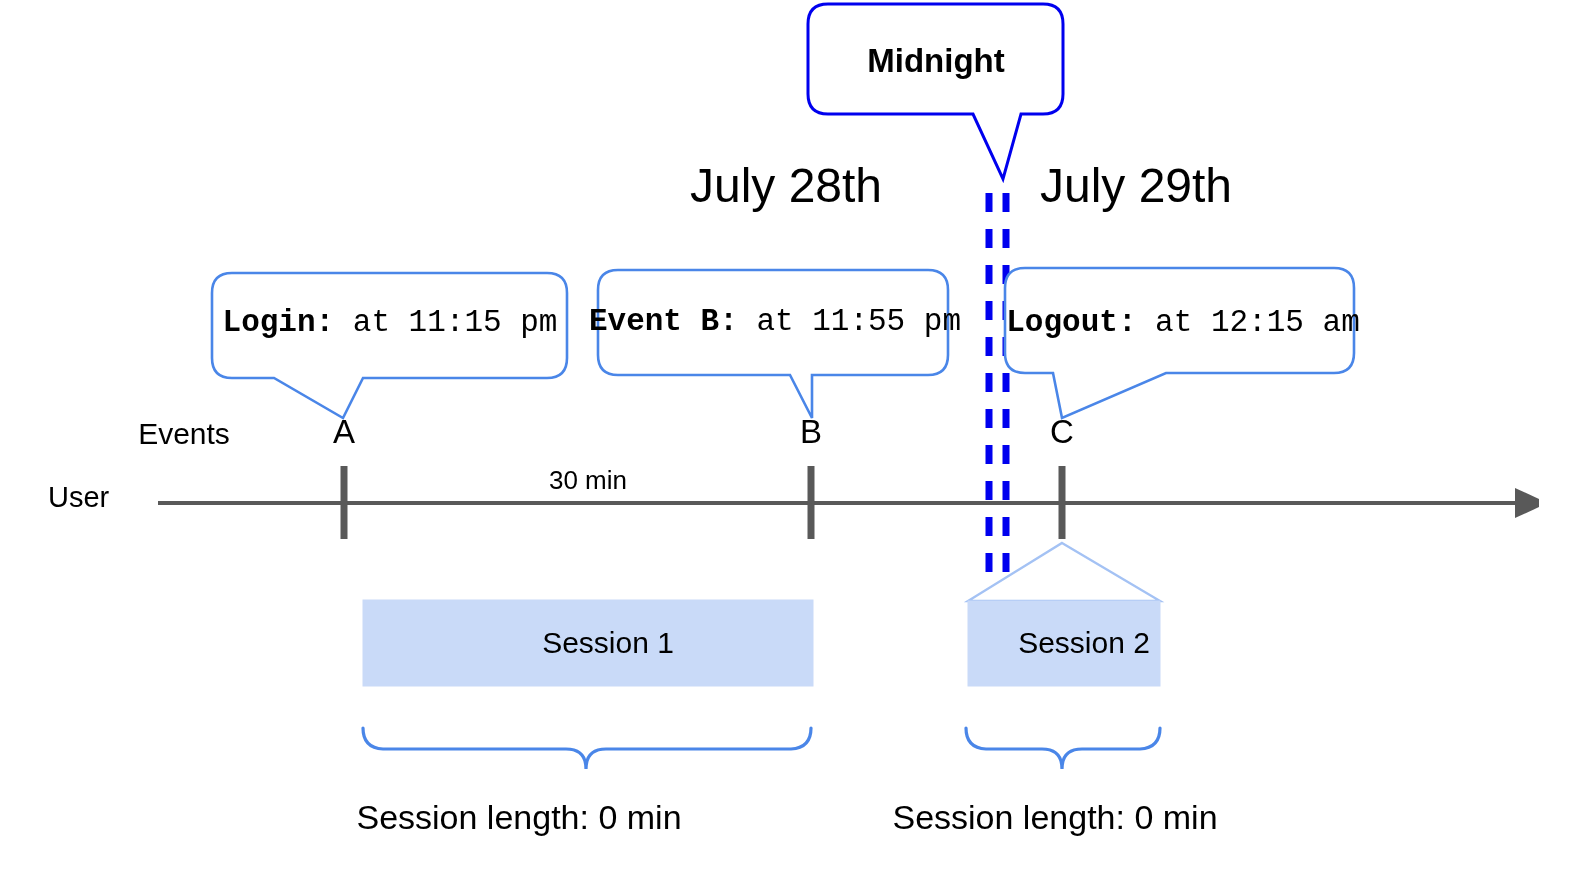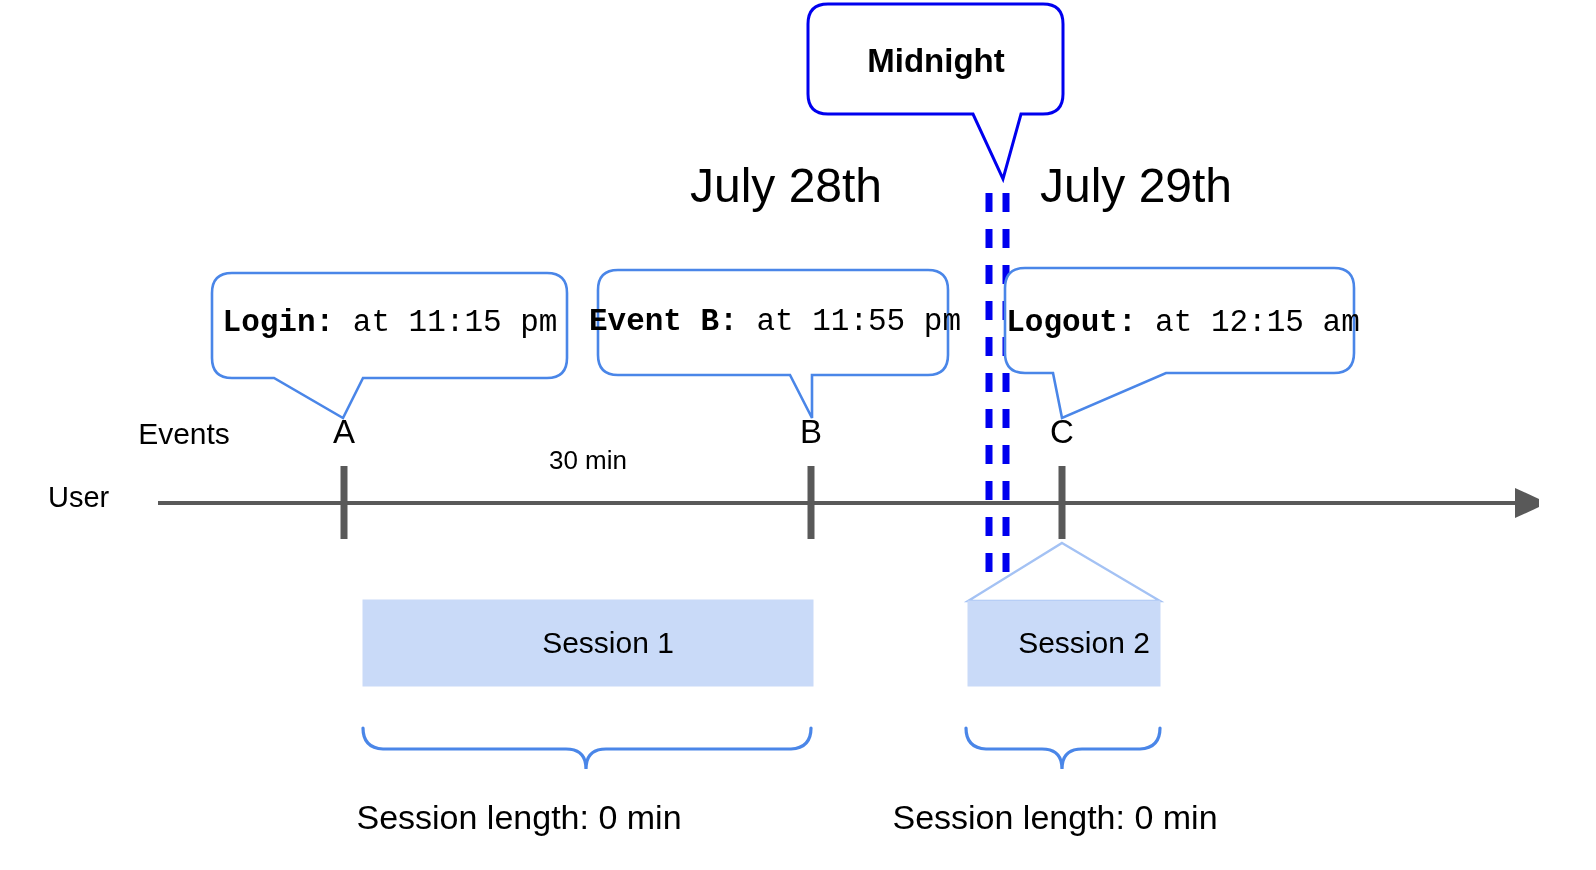--- a/index.html
+++ b/index.html
@@ -190,21 +190,21 @@
   <div class="lbl callout-text ctr" style="left:1183px; top:307px;">
     <b>Logout:</b><span> at 12:15 am</span>
   </div>
 
   <div class="lbl events-title ctr" style="left:184px; top:401px;margin-top:18px;">Events</div>
 
   <div class="lbl tick-letter ctr" style="left:344px; top:415px;">A</div>
   <div class="lbl tick-letter ctr" style="left:811px; top:415px;">B</div>
   <div class="lbl tick-letter ctr" style="left:1062px; top:415px;">C</div>
 
-  <div class="lbl gap-text ctr" style="left:588px; top:447px;">30 min</div>
+  <div class="lbl gap-text ctr" style="left:588px; top:467px;">30 min</div>
 
   <div class="lbl axis-title" style="left:48px; top:483px;">User</div>
 
   <div class="lbl session-text ctr" style="left:588px; top:628px;">Session 1</div>
   <div class="lbl session-text ctr" style="left:1064px; top:628px;">Session 2</div>
 
   <div class="lbl bottom-text ctr" style="left:519px; top:800px;">Session length: 0 min</div>
   <div class="lbl bottom-text ctr" style="left:1055px; top:800px;">Session length: 0 min</div>
 
 </div>

